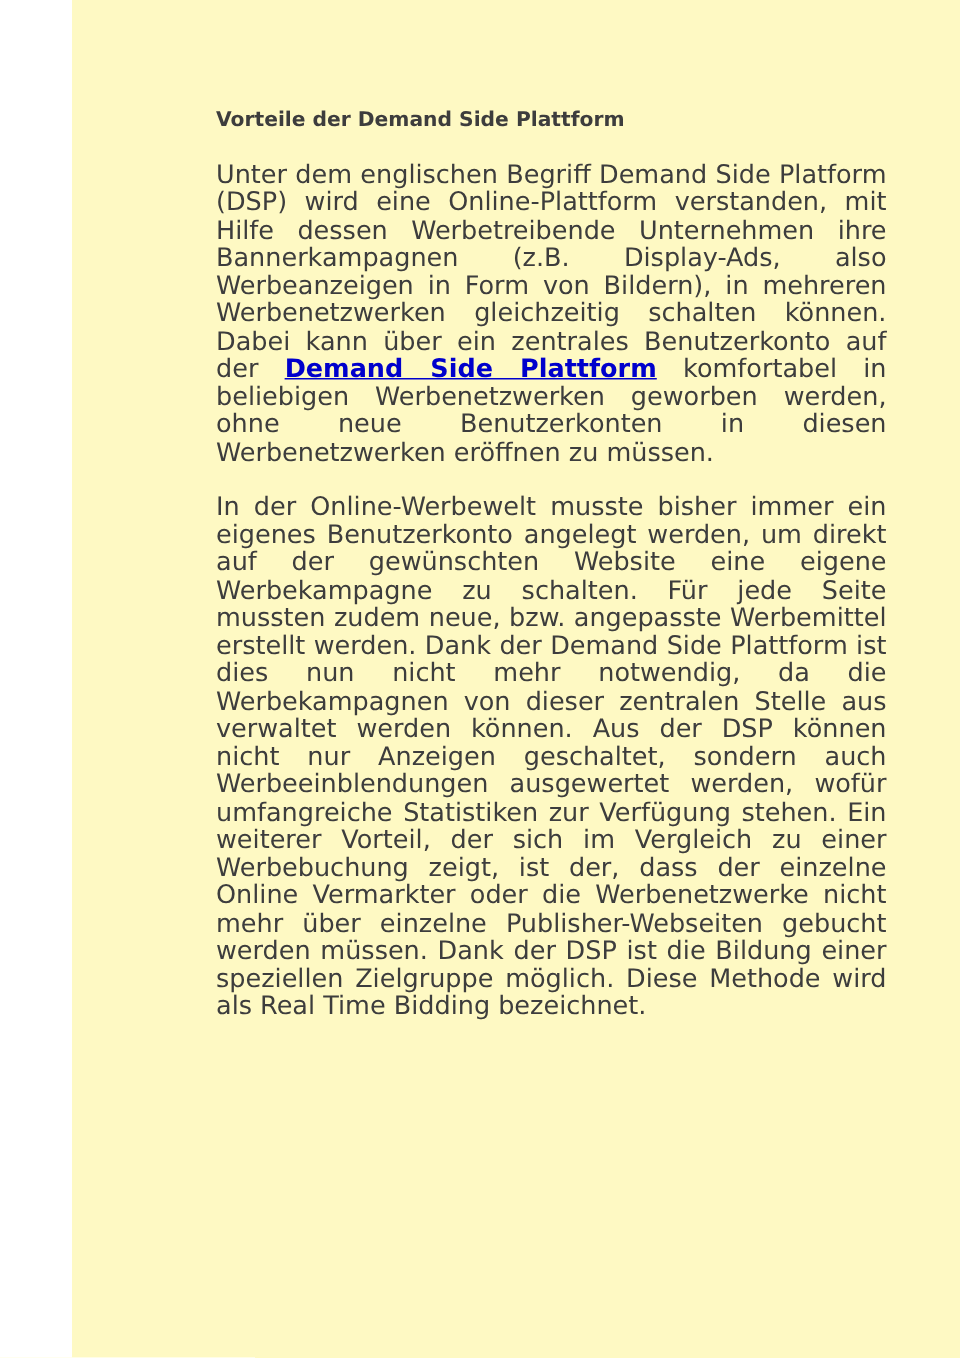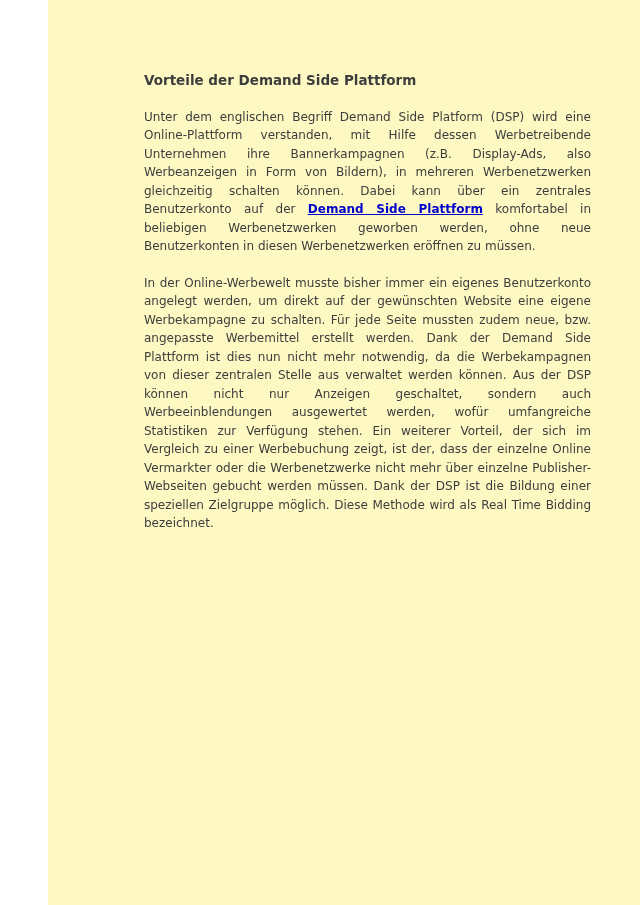--- a/index.html
+++ b/index.html
@@ -23,21 +23,21 @@
     margin-left: 48px;
   }
   .doc-heading {
     font-size: 13.5px;
     font-weight: bold;
     line-height: 18.5px;
     margin: 0 0 18px 0;
     color: #3d3d3d;
   }
   .doc-paragraph {
-    font-size: 12px;
+    font-size: 17px;
     line-height: 18.5px;
     margin: 0 0 18px 0;
     text-align: justify;
     color: #3d3d3d;
   }
   .doc-paragraph.single-line {
     text-align: left;
   }
   a.inline-link {
     color: #0000cc;

